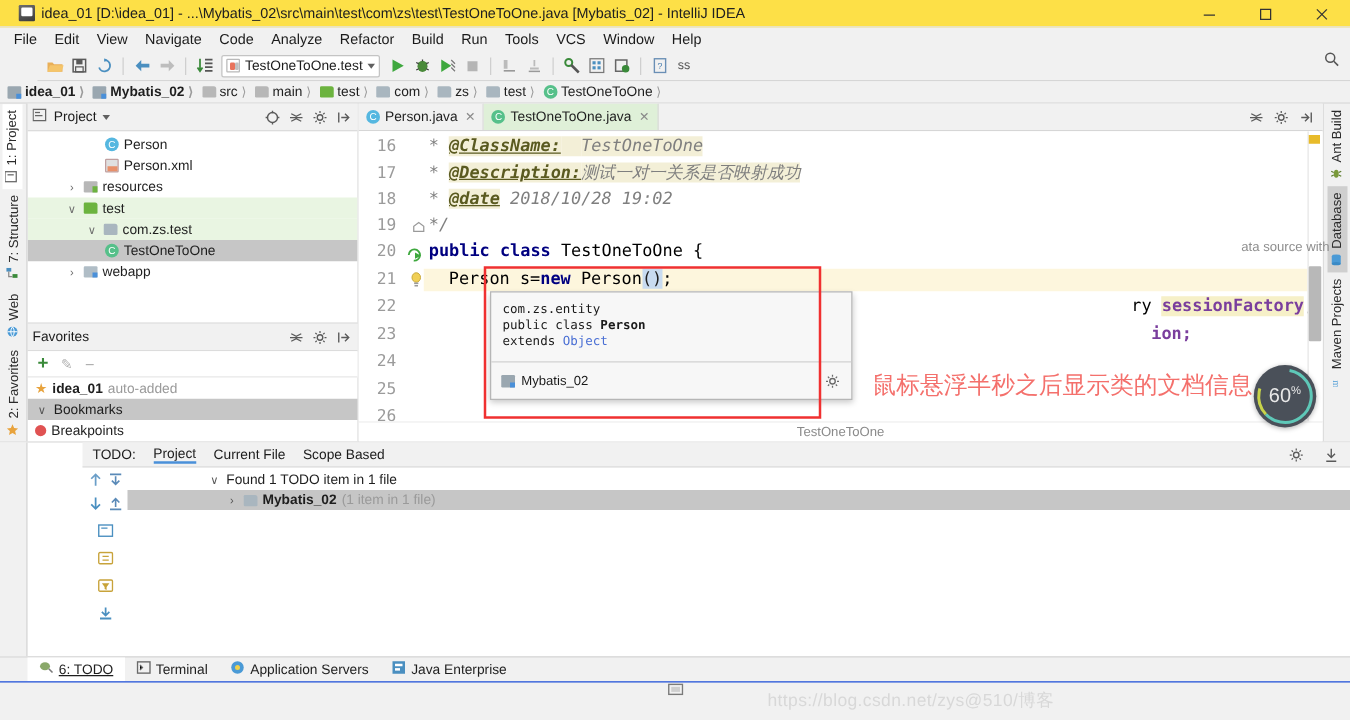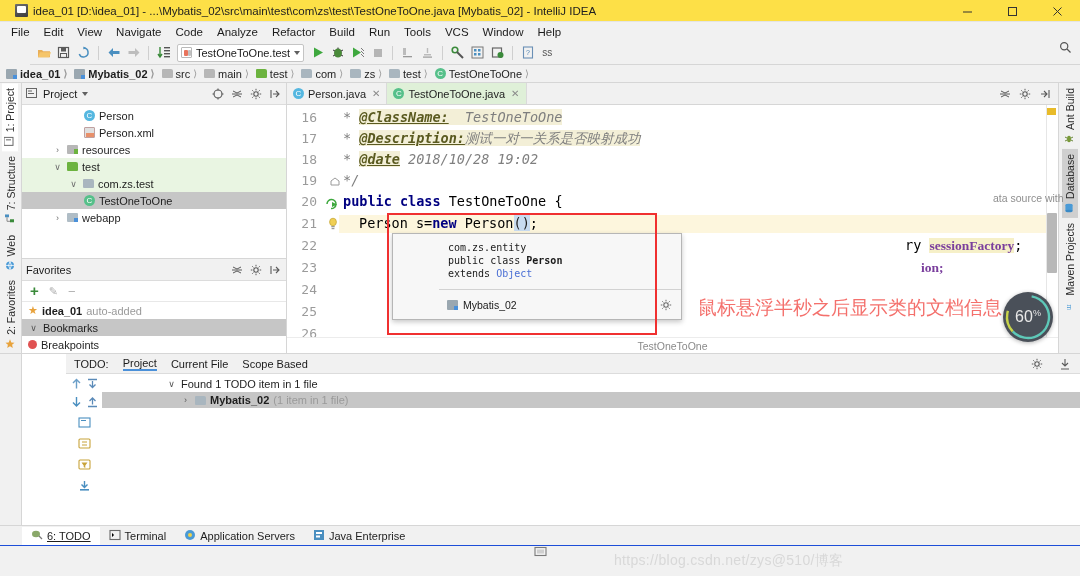--- a/index.html
+++ b/index.html
@@ -128,21 +128,21 @@
     position:absolute; left:0; top:0; right:0; bottom:0;
     font-family: "DejaVu Sans Mono", monospace; font-size:13.5px;
   }
   .gutter { position:absolute; left:0; top:0; width:52px; height:100%; background:#ffffff; }
   .gnum { position:absolute; right:22px; font-size:13px; color:#9b9b9b; font-family:"DejaVu Sans Mono", monospace;}
   .code-line { position:absolute; left:56px; white-space:pre; font-size:13.5px; line-height:17px; }
   .kw { color:#000080; font-weight:bold; }
   .cmt { color:#7f7f7f; font-style:italic; }
   .tag { color:#5a5a20; font-weight:bold; font-style:italic; text-decoration:underline; background:#f3efd7; }
   .cmt-hl { background:#f3efd7; }
-  .field { color:#7a3e9d; font-weight:bold; background:#f6f0c8;font-family:Liberation Serif, serif; }
+  .field { color:#7a3e9d; font-weight:bold; background:#f6f0c8; }
   .plain { color:#000000; }
   .brkt-hl { background:#c8dbf0; }
 
   
   .marker-bar { position:absolute; right:0; top:0; width:12px; height:100%; background:#ffffff; border-left:1px solid #e6e6e6;}
   .mk { position:absolute; right:2px; width:8px; height:3px; }
   .scroll-thumb { position:absolute; right:1px; width:10px; background:#b8b8b8; border-radius:1px; }
 
   
   .doc-popup {
@@ -649,21 +649,21 @@
 
         <div class="marker-bar">
           <div class="mk" style="top:3px;background:#e8bb2a;height:7px;width:9px;"></div>
           <div class="mk" style="top:112px;background:#e8bb2a;"></div>
           <div class="mk" style="top:124px;background:#e8bb2a;"></div>
           <div class="mk" style="top:136px;background:#e8bb2a;"></div>
           <div class="mk" style="top:148px;background:#e8bb2a;"></div>
           <div class="scroll-thumb" style="top:108px;height:60px;"></div>
         </div>
 
-        <div class="doc-popup" style="left:105px;top:128px;width:290px;padding-left:46px;">
+        <div class="doc-popup" style="left:105px;top:128px;width:290px;">
           <div class="doc-body">
             <div>com.zs.entity</div>
             <div>
               <span>public class</span>
               <span class="doc-b">Person</span>
             </div>
             <div>
               <span>extends</span>
               <span class="doc-type">Object</span>
             </div>

